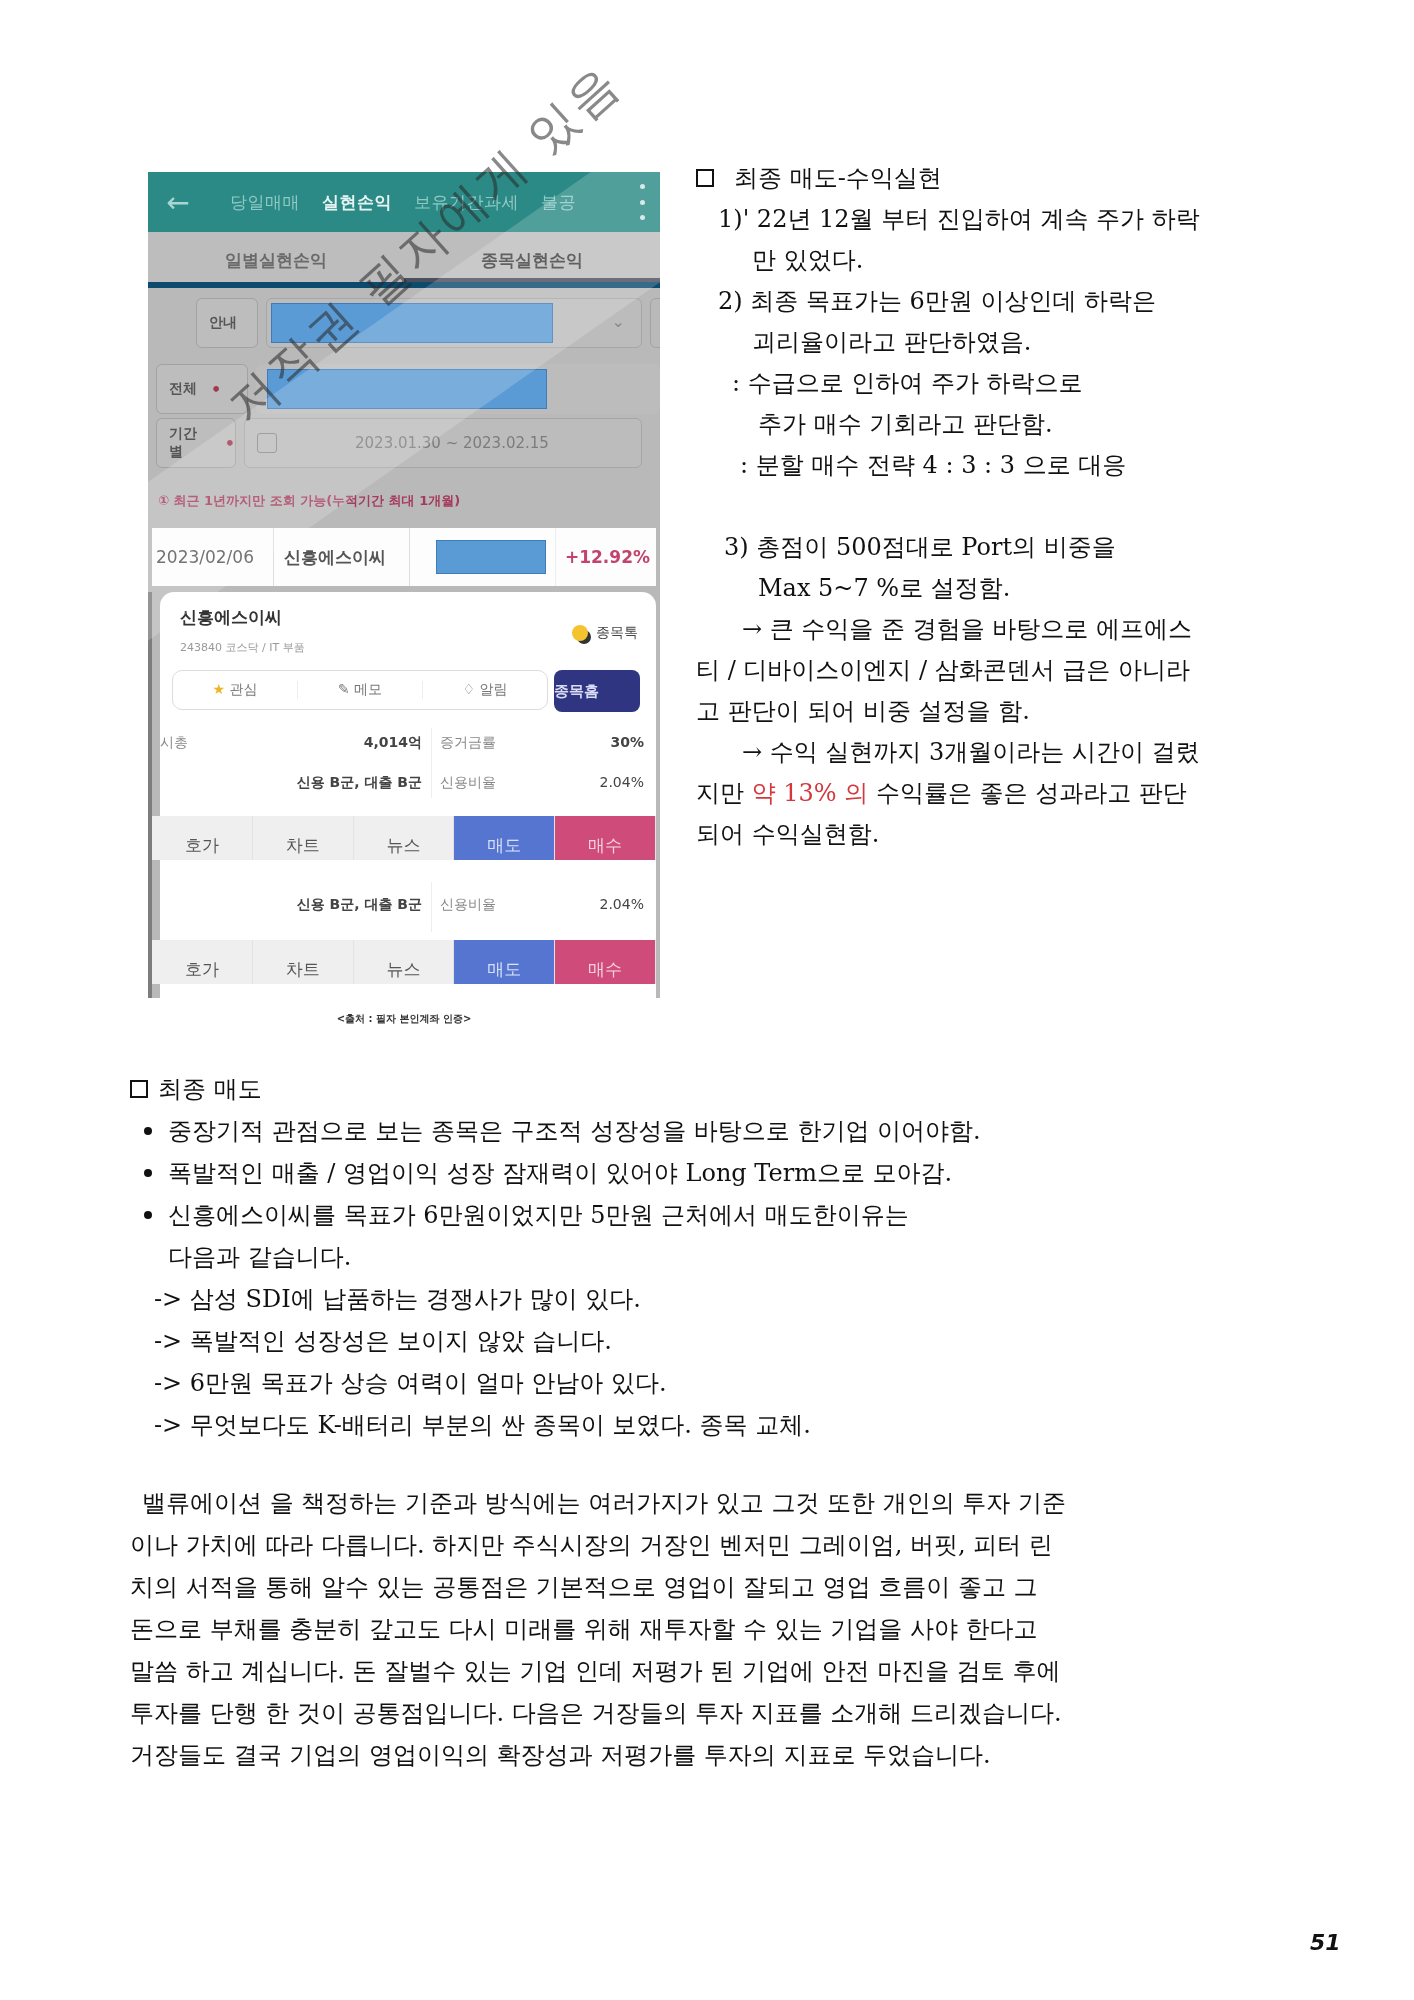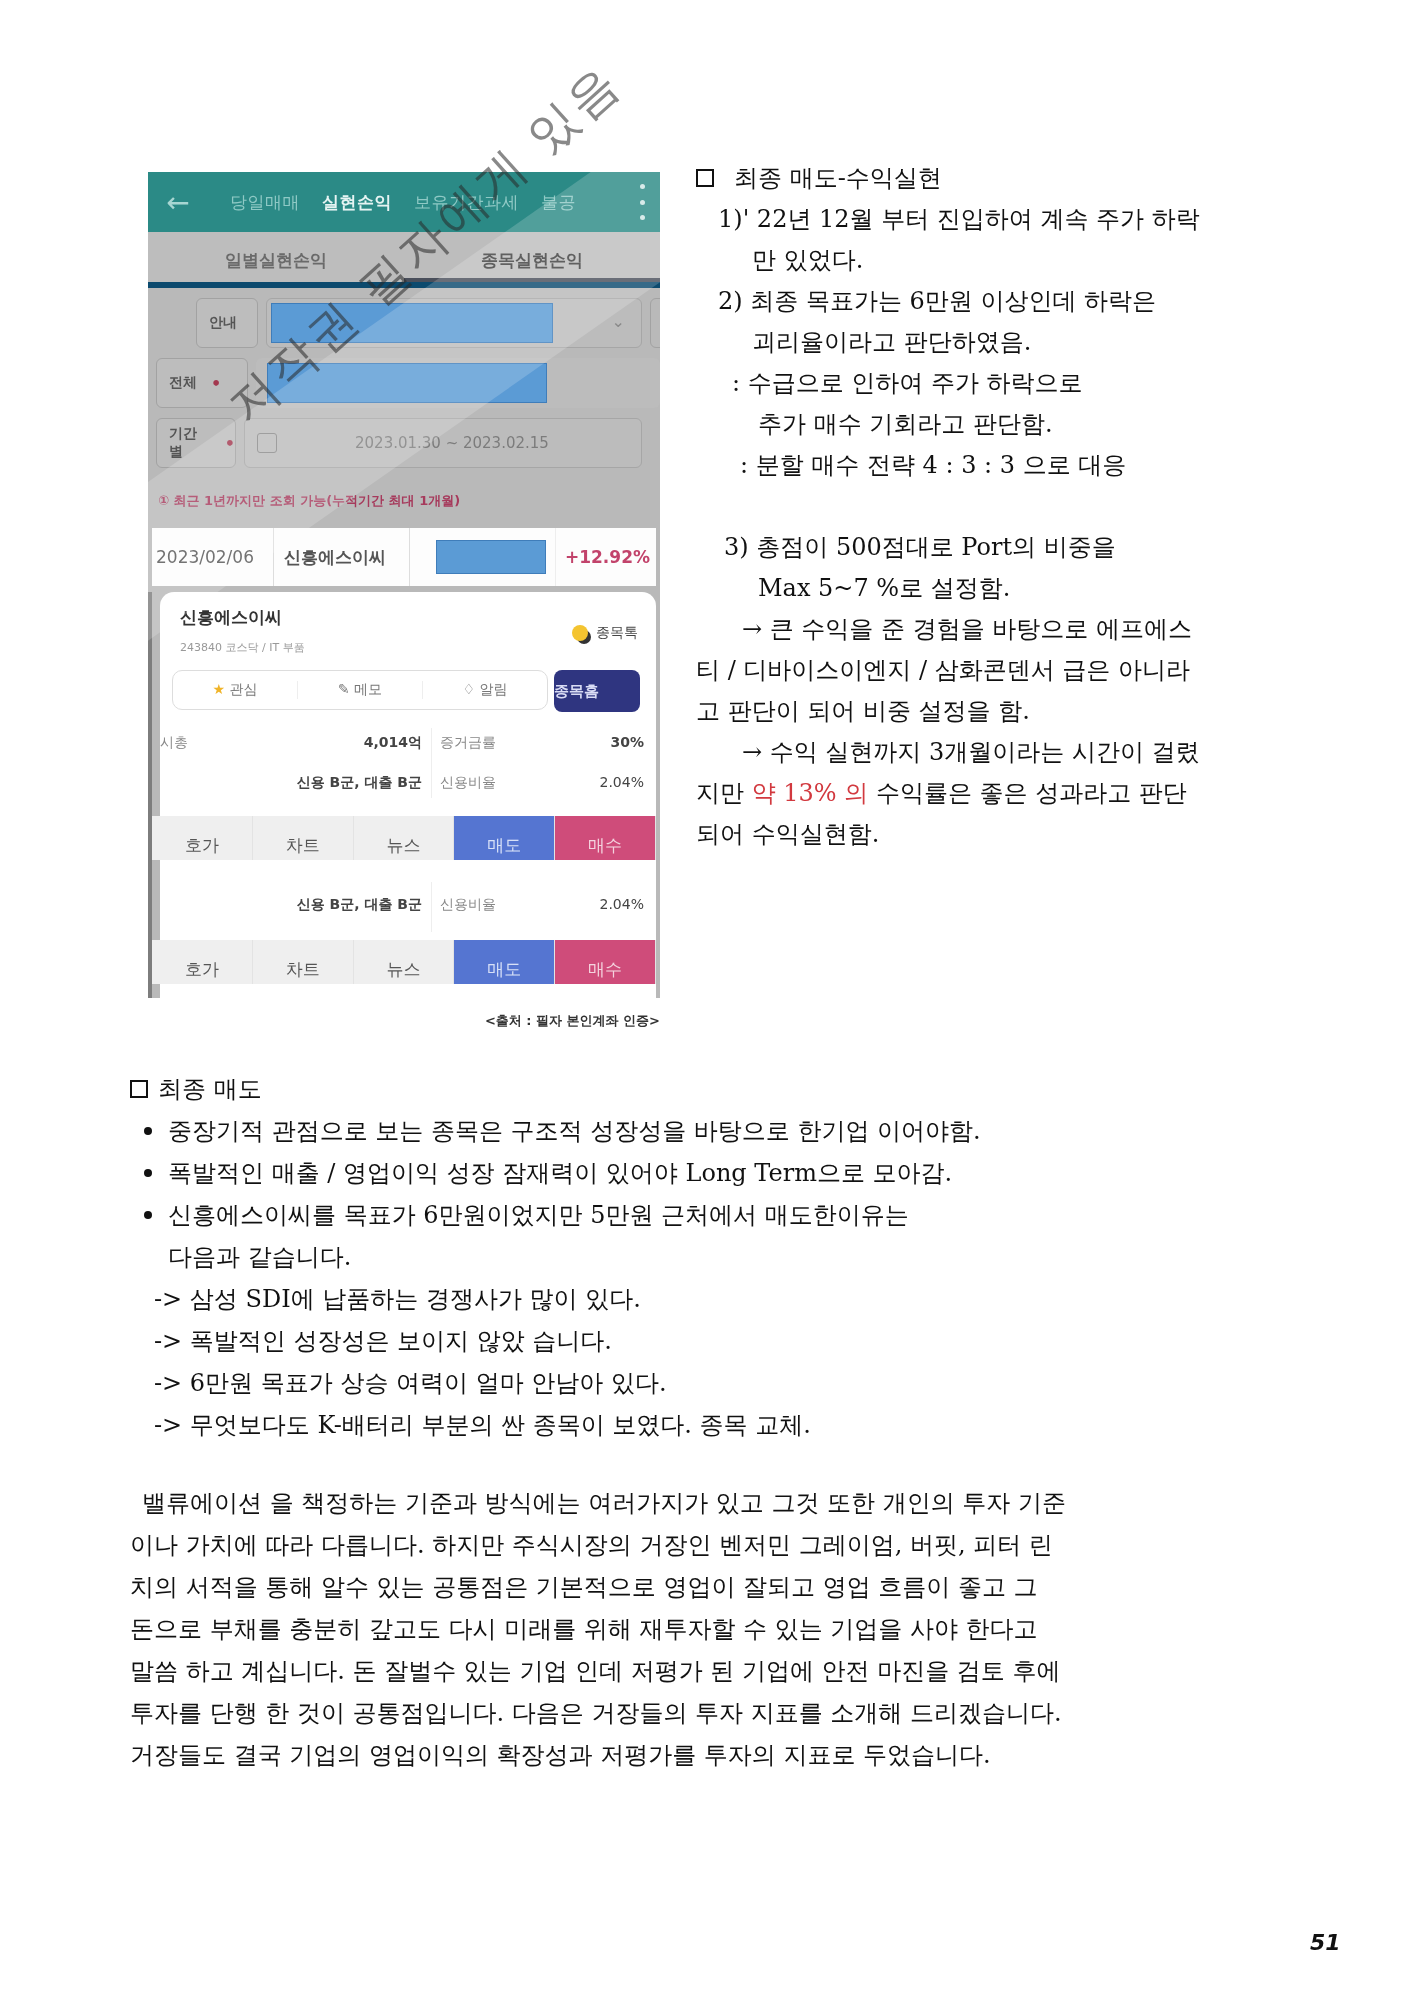--- a/index.html
+++ b/index.html
@@ -59,21 +59,21 @@
 
   .ph-bar { position: absolute; left: 4px; width: 504px; height: 44px; display: flex; font-size: 17px; }
   .ph-bar div { flex: 1; text-align: center; line-height: 58px; color: #555; background: #efefef; border-right: 1px solid #e3e3e3; }
   .ph-bar .sell { background: #5575d1; color: #d7e0f7; }
   .ph-bar .buy { background: #cf4c7a; color: #f4d3de; }
   .ph-edge { position: absolute; left: 0; width: 4px; background: #7d7d7d; }
 
   .watermark-band { position: absolute; left: -100px; top: 380px; width: 900px; height: 130px; background: rgba(255,255,255,0.18); transform: rotate(-35deg); transform-origin: left top; pointer-events: none; }
   .watermark { position: absolute; left: 215px; top: 390px; font-size: 48px; color: rgba(40,40,40,0.55); transform: rotate(-42deg); transform-origin: left top; font-family: "DejaVu Serif", serif; white-space: nowrap; letter-spacing: 4px; pointer-events: none; }
 
-  .caption { position: absolute; left: 148px; top: 1012px; width: 512px; text-align: right; font-size: 13px; font-weight: bold; color: #333; font-family: "DejaVu Sans", sans-serif; }
+  .caption { position: absolute; left: 148px; top: 1012px; width: 512px; text-align: center; font-size: 10px; font-weight: bold; color: #333; font-family: "DejaVu Sans", sans-serif; }
 
   
   .right-col { position: absolute; left: 696px; top: 158px; width: 640px; font-size: 24px; line-height: 41px; }
   .right-col .line { white-space: nowrap; }
   .sq { display: inline-block; width: 18px; height: 18px; border: 2px solid #111; vertical-align: -1px; margin-right: 20px; }
   .red { color: #d2393f; }
 
   
   .lower { position: absolute; left: 130px; width: 1160px; font-size: 24px; line-height: 42px; }
   .lower .line { white-space: nowrap; }
@@ -105,21 +105,21 @@
 
   <div class="ph-row" style="top:126px;margin-left:40px;">
     <div class="ph-label" style="width:62px;">안내</div>
     <div class="ph-field" style="width:376px;">
       <div class="ph-blue" style="left:4px;top:4px;width:282px;height:40px;"></div>
       <span class="ph-chevron">⌄</span>
     </div>
     <div class="ph-refresh">⟳</div>
   </div>
 
-  <div class="ph-row" style="top:186px;">
+  <div class="ph-row" style="top:192px;">
     <div class="ph-label" style="width:92px;">
       <span>전체</span>
         <span class="req">•</span>
     </div>
     <div class="ph-field" style="width:404px;border-color:transparent;">
       <div class="ph-blue" style="left:10px;top:4px;width:280px;height:40px;"></div>
     </div>
   </div>
 
   <div class="ph-row" style="top:246px;">

